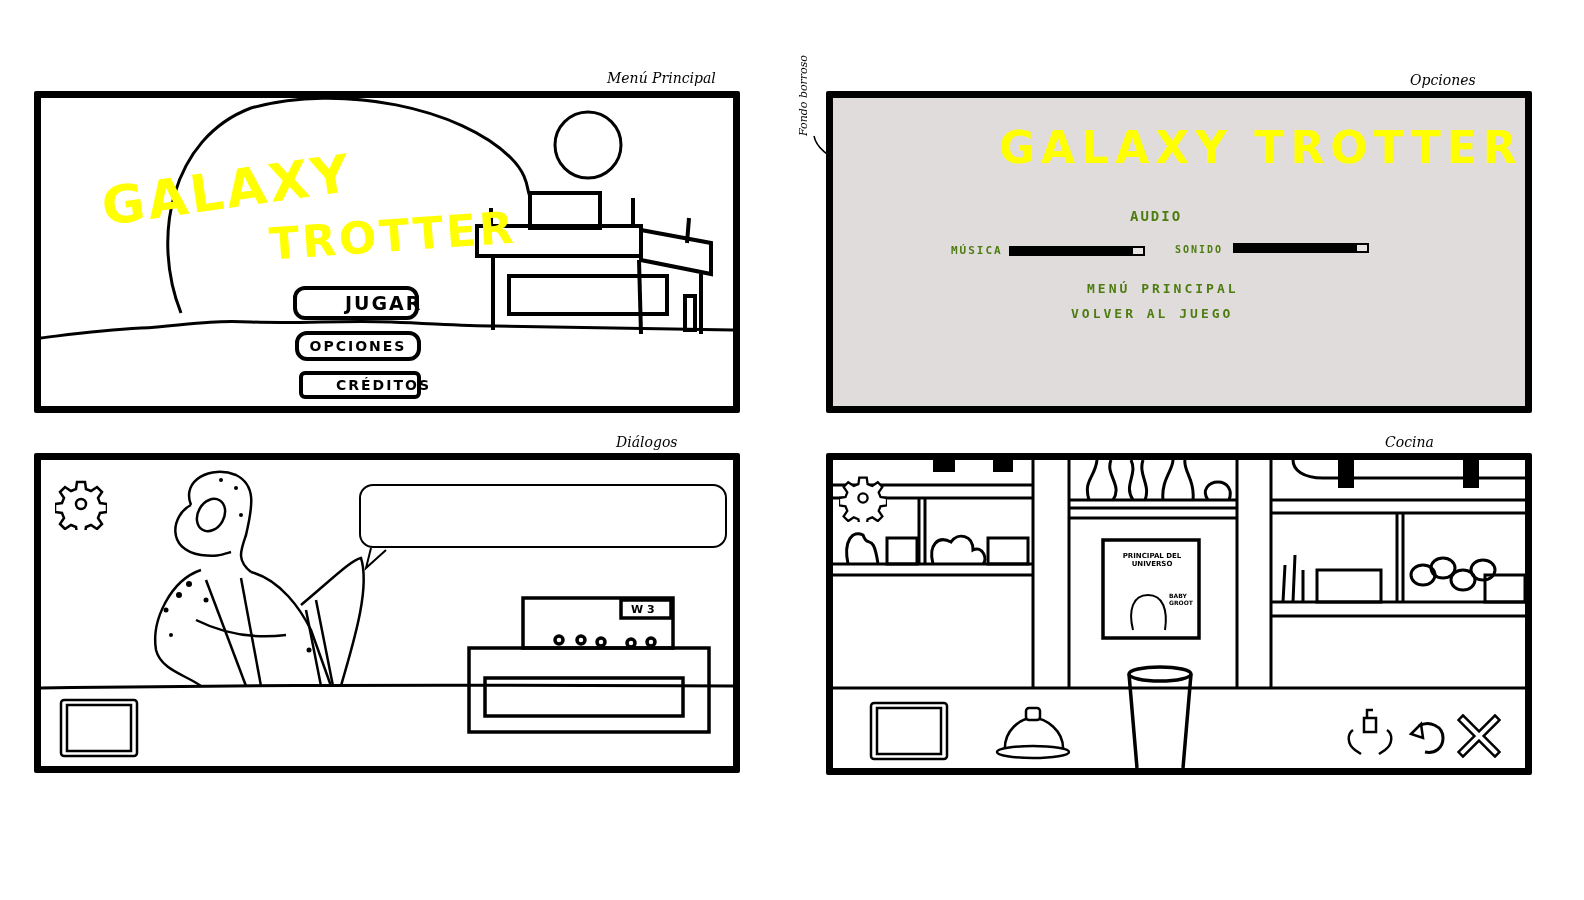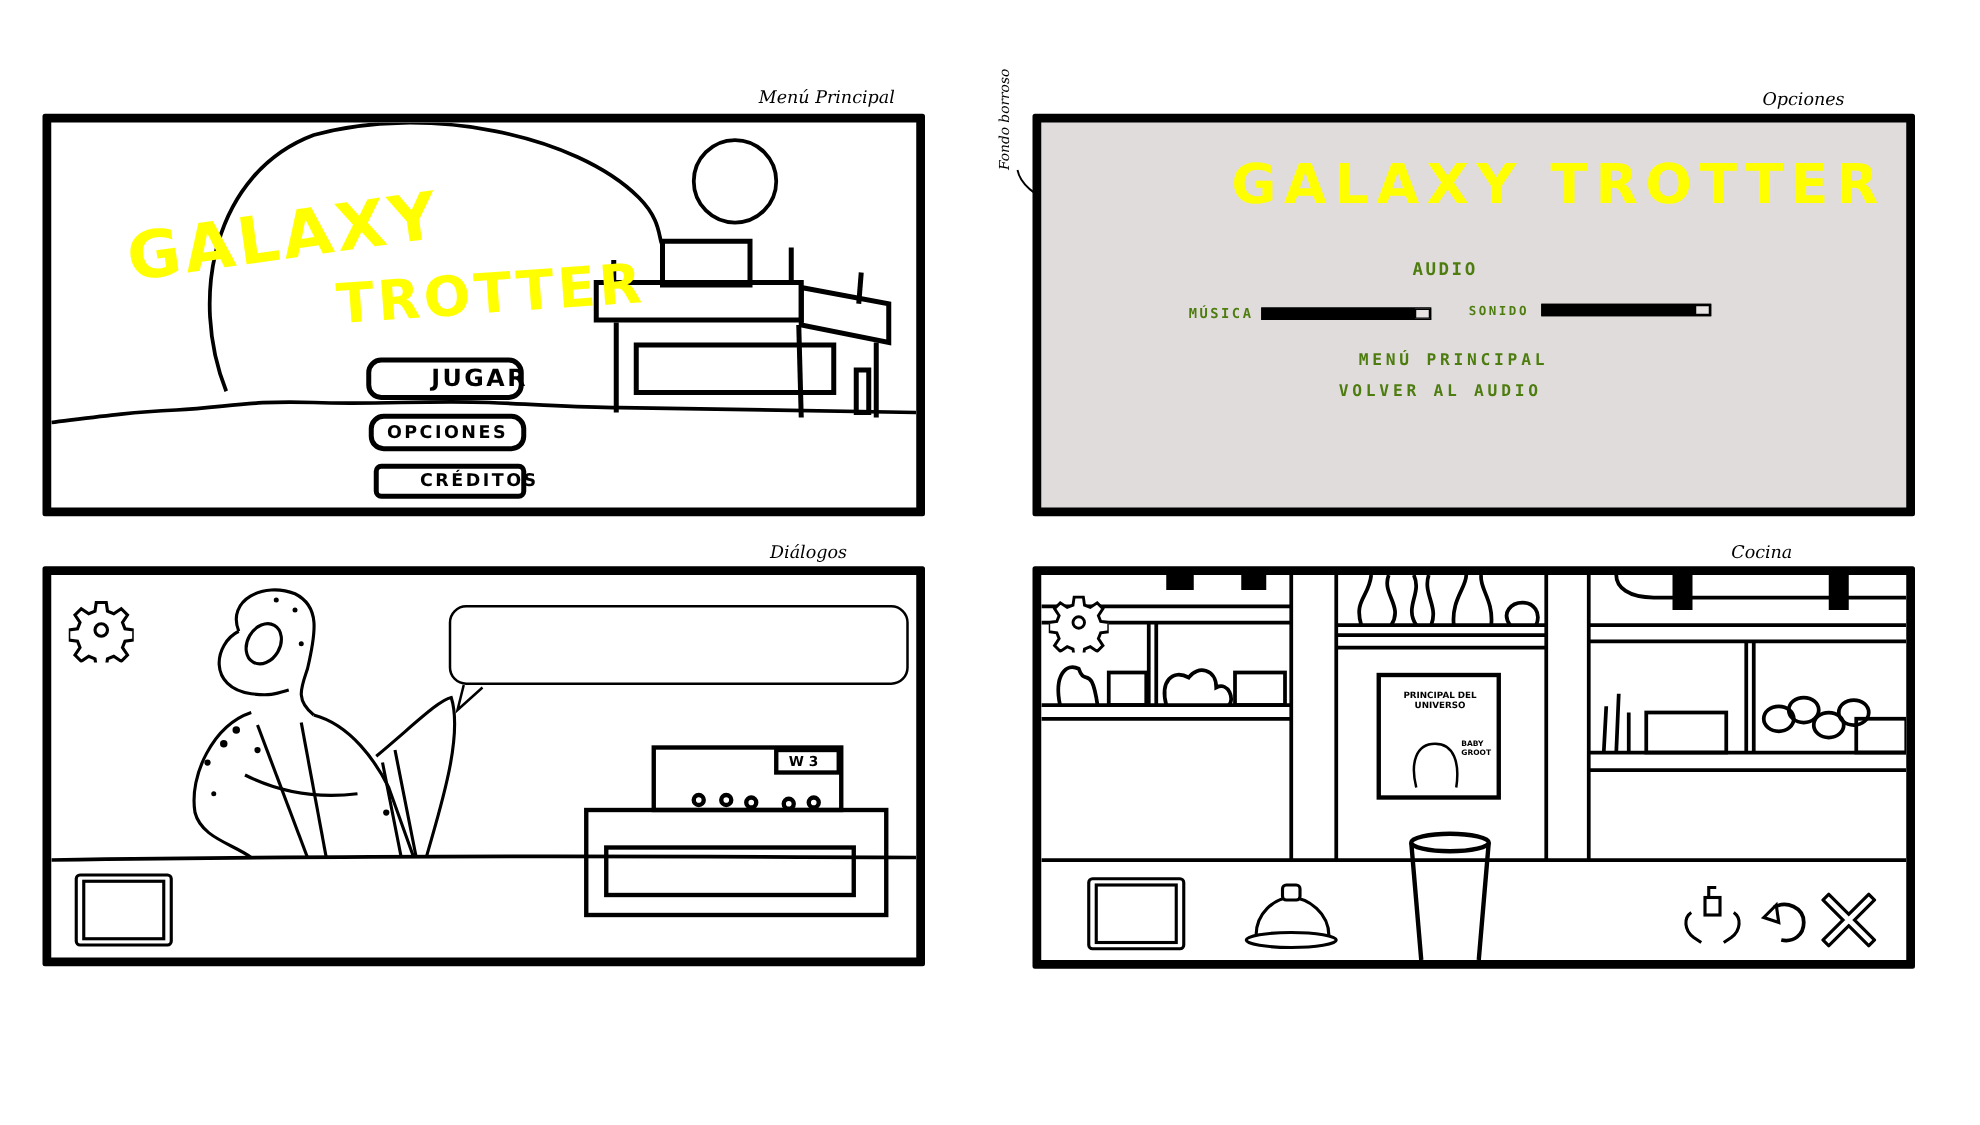--- a/index.html
+++ b/index.html
@@ -82,36 +82,36 @@
 </div>
 
 <div class="panel-label" style="left:1410px; top:72px;">Opciones</div>
 <div class="annot" style="left:797px; top:136px;">Fondo borroso</div>
 <svg width="50" height="40" style="position:absolute; left:808px; top:132px;">
   <path d="M6 4 C 8 14, 18 24, 38 32" fill="none" stroke="#000" stroke-width="1.5"></path>
   <path d="M30 24 L 38 32 L 30 34" fill="none" stroke="#000" stroke-width="1.5"></path>
 </svg>
 
 <div class="panel" style="left:826px; top:91px; width:706px; height:322px; background:#e1dcdc;">
-  <div class="title-yellow" style="left:152px; top:24px; font-size:44px; letter-spacing:6px;">GALAXY TROTTER</div>
+  <div class="title-yellow" style="left:166px; top:24px; font-size:44px; letter-spacing:6px;">GALAXY TROTTER</div>
 
   <div class="opt-text" style="left:297px; top:110px; font-size:14px;">AUDIO</div>
 
   <div class="opt-text" style="left:118px; top:146px; font-size:11px;">MÚSICA</div>
   <div class="slider" style="left:176px; top:148px; width:136px;">
     <div class="knob"></div>
   </div>
 
   <div class="opt-text" style="left:342px; top:146px; font-size:10px;">SONIDO</div>
   <div class="slider" style="left:400px; top:145px; width:136px;">
     <div class="knob"></div>
   </div>
 
   <div class="opt-text" style="left:254px; top:183px; font-size:13px; letter-spacing:3px;">MENÚ PRINCIPAL</div>
-  <div class="opt-text" style="left:238px; top:208px; font-size:13px; letter-spacing:3px;">VOLVER AL AUDIO</div>
+  <div class="opt-text" style="left:238px; top:208px; font-size:13px; letter-spacing:3px;">VOLVER AL JUEGO</div>
 </div>
 
 <div class="panel-label" style="left:616px; top:434px;">Diálogos</div>
 
 <div class="panel" style="left:34px; top:453px; width:706px; height:320px;">
   <svg class="scene" width="692" height="308">
 
     <g fill="none" stroke="#000" stroke-width="2.5">
       <path d="M150 45 C 140 20, 170 5, 195 15 C 215 25, 212 45, 205 75 C 200 90, 195 100, 210 112"></path>
       <path d="M150 45 C 130 55, 125 90, 160 95 C 175 97, 180 95, 190 92"></path>

